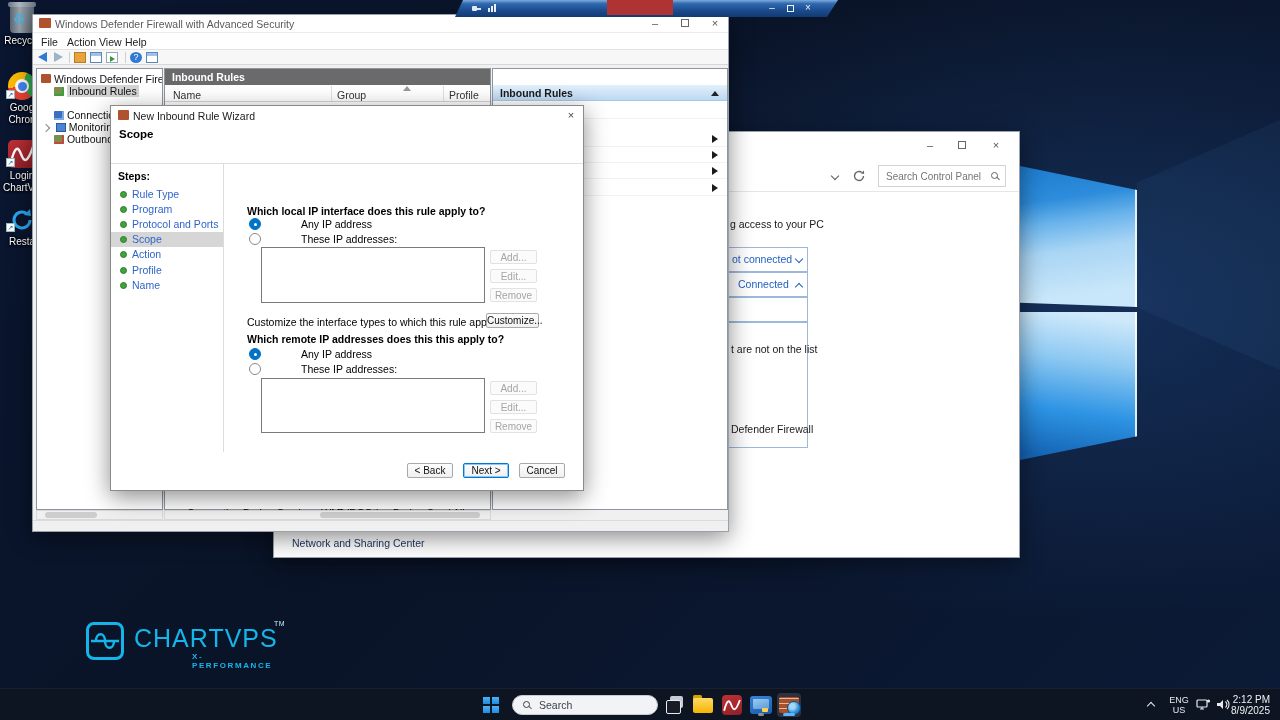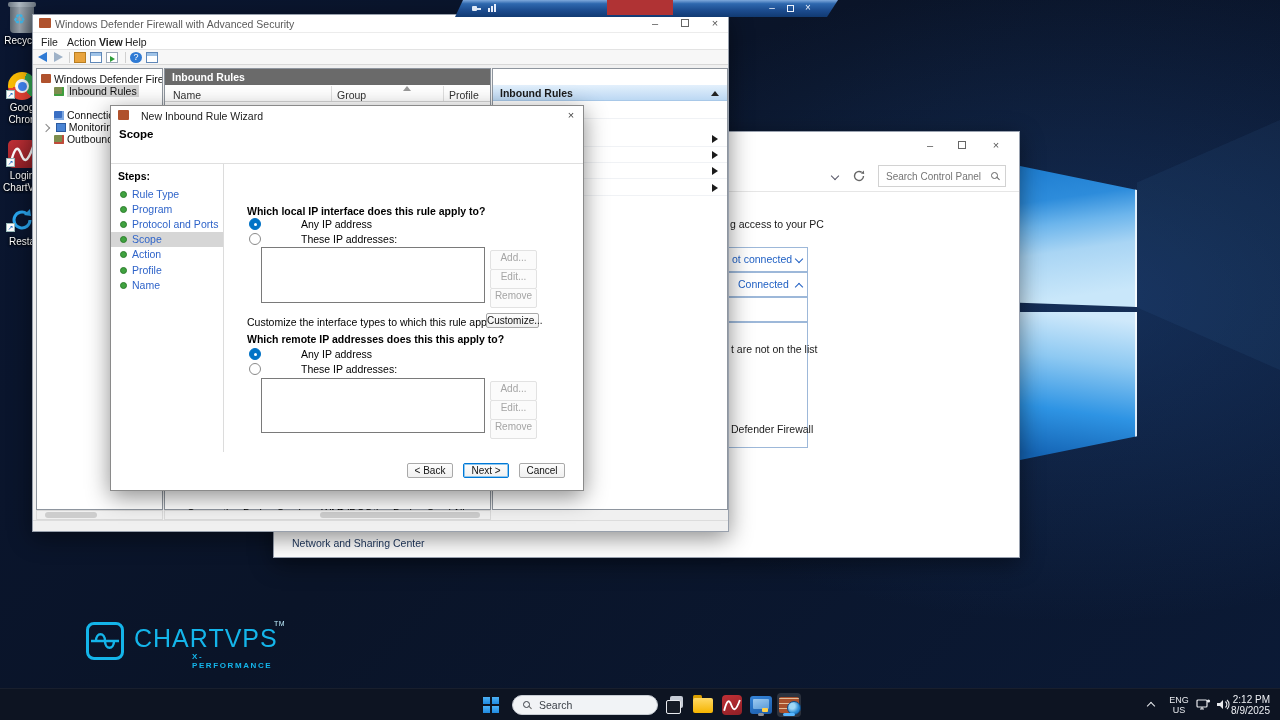--- a/index.html
+++ b/index.html
@@ -102,37 +102,37 @@
   .okdot { display:inline-block; width:10px; height:10px; border-radius:50%; background:#38a93c; color:#fff; font-size:8px; line-height:10px; text-align:center; vertical-align:-1px; }
   .act-blue { position:absolute; left:0; right:0; top:16px; height:16px;
     background:linear-gradient(180deg,#e3f0fc,#bcd8f3); border-bottom:1px solid #a8c8e8;
     font-size:10.5px; font-weight:bold; color:#1a1a1a; line-height:16px; padding-left:7px; }
   .act-row { position:absolute; left:0; right:0; height:16px; border-bottom:1px solid #f0f2f5; }
   .scrollzone { position:absolute; height:10px; background:#f0f0f0; border:1px solid #d9d9d9; }
   .thumb { position:absolute; top:1px; height:6px; background:#cdcdcd; border-radius:3px; }
 
   
   #wiz { left:110px; top:105px; width:474px; height:386px; z-index:20; border:1px solid #8a8a8a; }
-  #wiz .wtitle { position:absolute; left:22px; top:4px; font-size:10.5px; color:#1a1a1a;margin-left:8px; }
+  #wiz .wtitle { position:absolute; left:22px; top:4px; font-size:10.5px; color:#1a1a1a; }
   #wiz .close { position:absolute; right:4px; top:2px; width:16px; height:15px; text-align:center; font-size:11px; color:#444; line-height:15px; }
   #wiz h1 { position:absolute; left:8px; top:22px; font-size:11.5px; color:#000; }
   #wiz .sub { position:absolute; left:8px; top:39px; font-size:10.5px; color:#1c1c1c; }
   #wiz .hd-sep { position:absolute; left:0; right:0; top:57px; height:1px; background:#dfdfdf; }
   #wiz .vline { position:absolute; left:112px; top:58px; width:1px; bottom:38px; background:#dcdcdc; }
   .step { position:absolute; left:0; width:112px; height:15px; font-size:10.5px; color:#2f64c9; line-height:15px; }
   .step .dot { position:absolute; left:9px; top:4px; width:7px; height:7px; border-radius:50%; background:#3fa23f; border:1px solid #2d7d2d; }
   .step .stx { position:absolute; left:21px; white-space:nowrap; }
   .step.sel { background:#d6d6d6; }
   .q { position:absolute; font-size:10.5px; font-weight:bold; color:#000; }
   .radio { position:absolute; width:12px; height:12px; border-radius:50%; background:#fff; border:1px solid #8a8a8a; }
   .radio.sel { background:#0273c6; border-color:#0273c6; }
   .radio.sel::after { content:""; position:absolute; left:3.5px; top:3.5px; width:3px; height:3px; border-radius:50%; background:#fff; }
   .rlabel { position:absolute; font-size:10.5px; color:#000;margin-left:36px; }
   .lbox { position:absolute; width:224px; height:56px; background:#fff; border:1px solid #7a7a7a; }
-  .wbtn { position:absolute; width:47px; height:20px; font-size:10px; text-align:center; line-height:13px;
+  .wbtn { position:absolute; width:47px; height:14px; font-size:10px; text-align:center; line-height:13px;
     background:linear-gradient(#fdfdfd,#f0f0f0); border:1px solid #a9a9a9; color:#111; border-radius:2px; }
   .wbtn.dis { background:#fbfbfb; border-color:#e2e2e2; color:#a5a5a5; }
   .wbtn.big { width:46px; height:15px; line-height:14px; }
   .wbtn.focus { border-color:#0078d7; box-shadow:inset 0 0 0 1px #8fc7ee; }
 
   
   #cp { left:273px; top:131px; width:747px; height:427px; z-index:5; border:1px solid #9aa2b0; }
   #cp .topsep { position:absolute; left:0; right:0; top:59px; height:1px; background:#e6e6e6; }
   .cp-box { position:absolute; border:1px solid #9db8d9; background:#fff; }
   .cp-blue { color:#2161c4; font-size:10.5px; position:absolute; }
@@ -274,21 +274,21 @@
     <span class="brick" style="position:absolute;left:6px;top:3px;"></span>
     <span class="title">Windows Defender Firewall with Advanced Security</span>
     <div class="cap-btn" style="right:62px;top:1px;">–</div>
     <div class="cap-btn" style="right:32px;top:1px;"><span class="glyph-box"></span></div>
     <div class="cap-btn" style="right:2px;top:1px;">×</div>
   </div>
 
   <div class="menubar">
     <span style="left:8px;">File</span>
     <span style="left:34px;">Action</span>
-    <span style="left:66px;font-weight:bold;">View</span>
+    <span style="left:66px;">View</span>
     <span style="left:92px;">Help</span>
   </div>
 
   <div class="toolbar">
     <span class="tb-ic" style="left:5px;">
         <span style="display:block;width:0;height:0;border-top:5px solid transparent;border-bottom:5px solid transparent;border-right:9px solid #2f7ad4;"></span>
       </span>
     <span class="tb-ic" style="left:21px;">
         <span style="display:block;width:0;height:0;border-top:5px solid transparent;border-bottom:5px solid transparent;border-left:9px solid #9fb2c8;"></span>
       </span>

